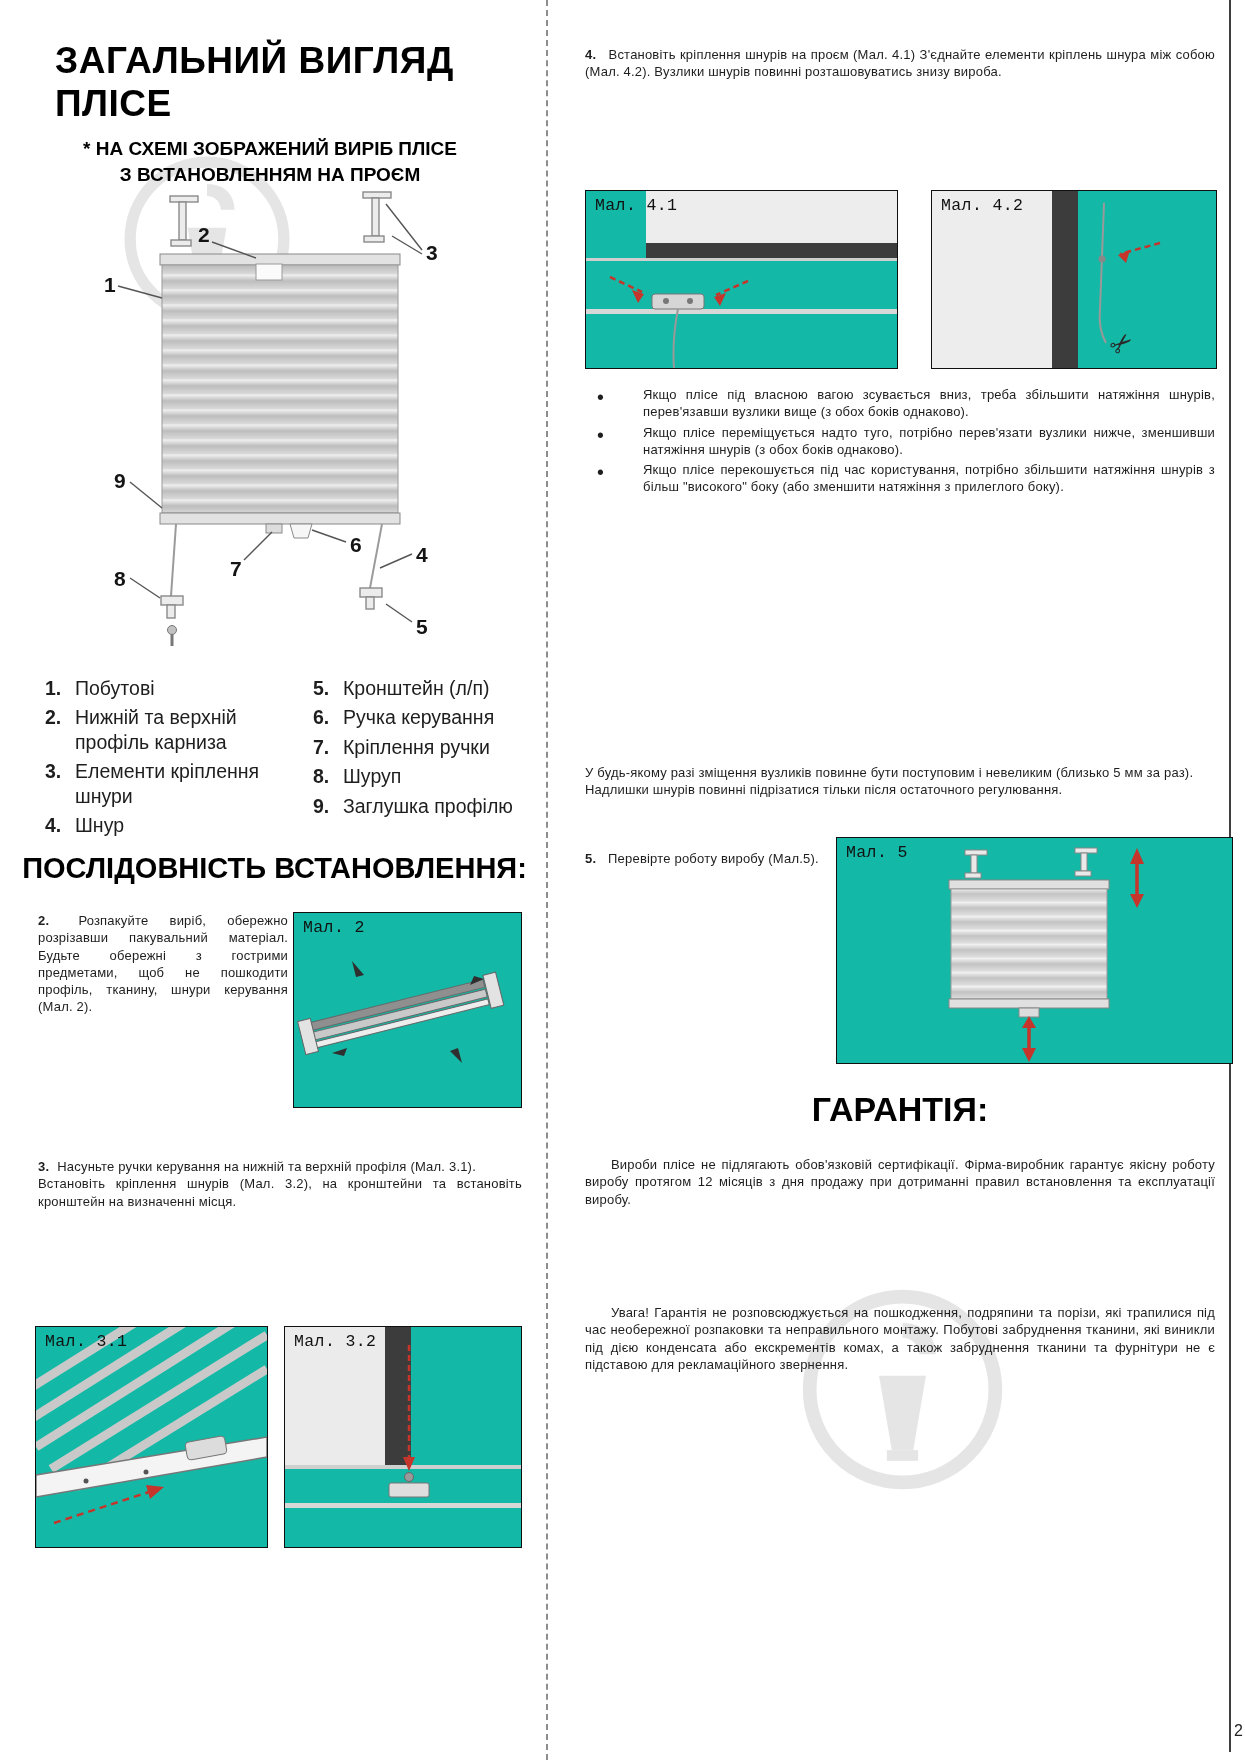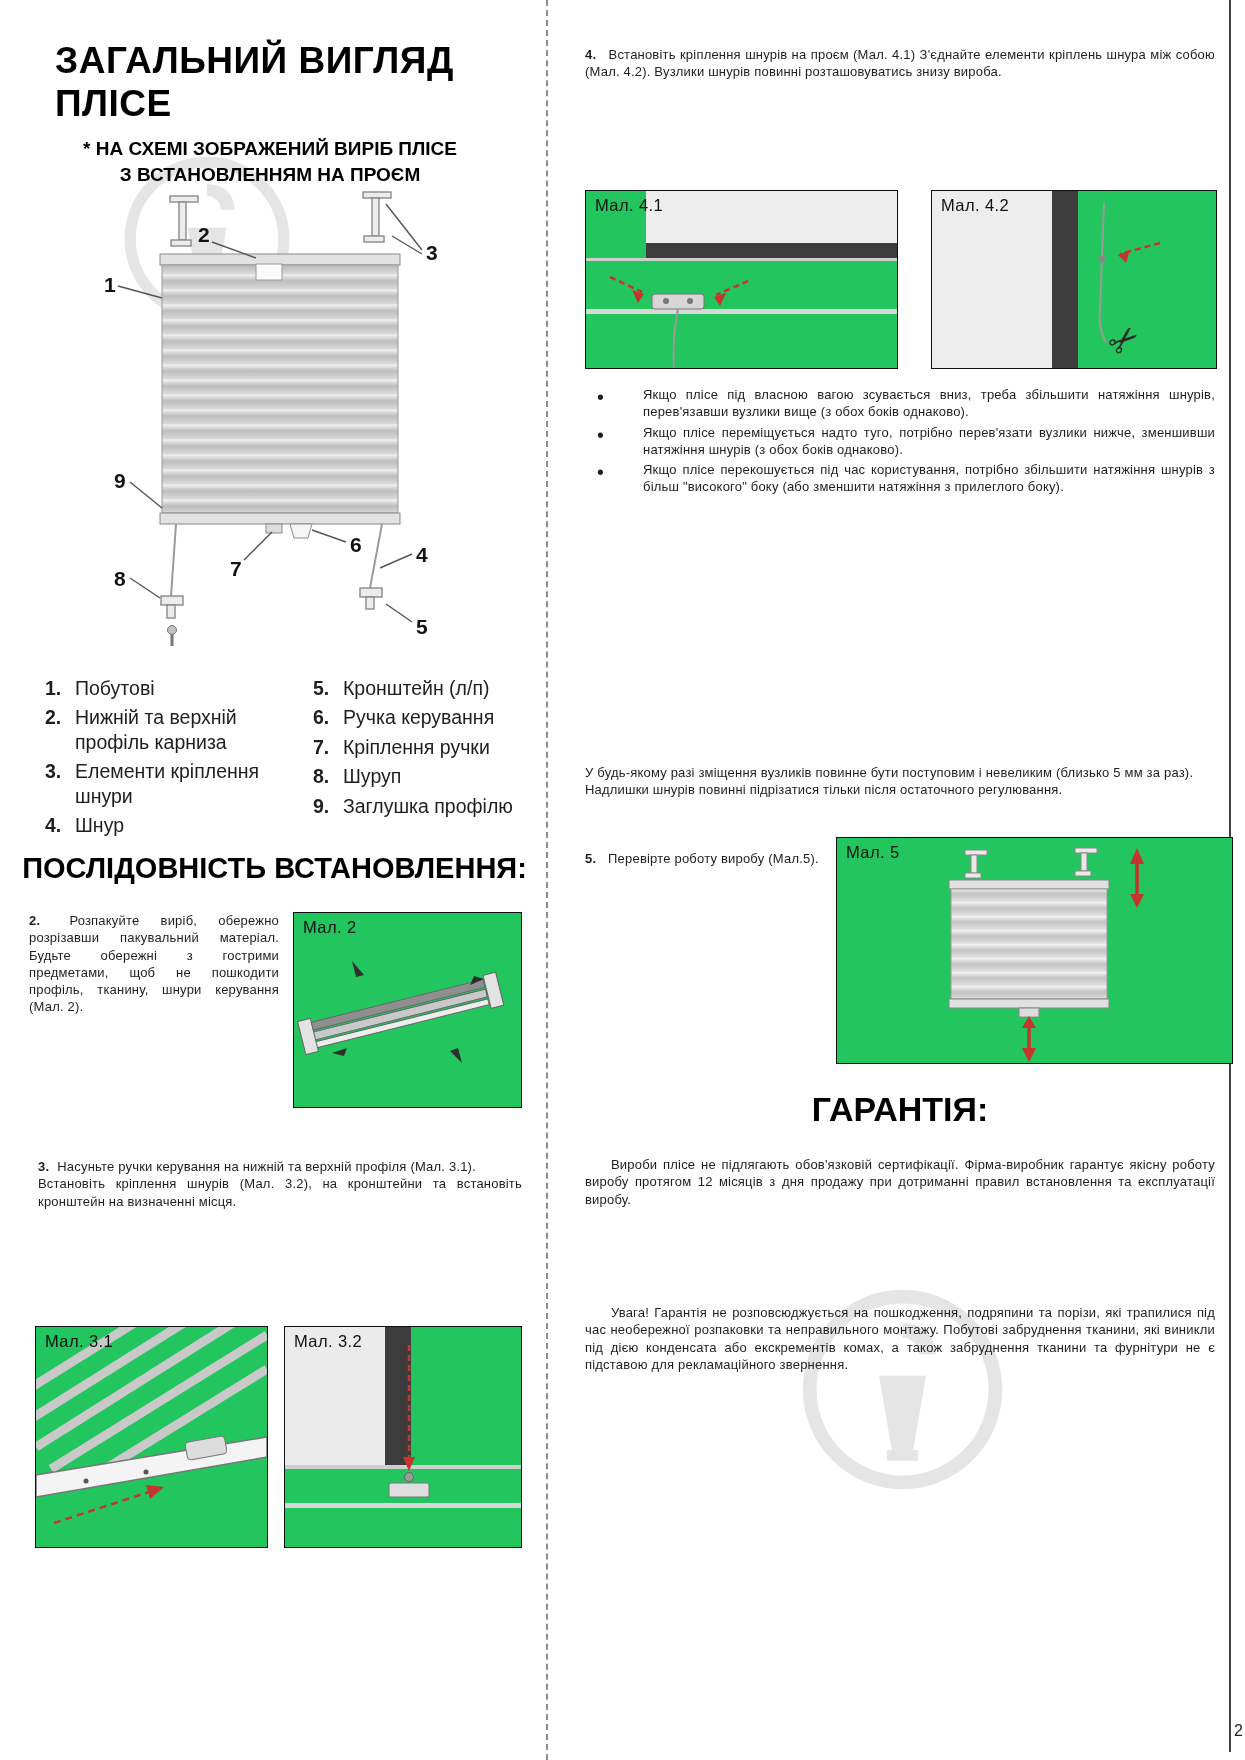--- a/index.html
+++ b/index.html
@@ -6,21 +6,21 @@
   .page{position:relative;width:1245px;height:1760px;background:#fff;
         font-family:"Liberation Sans",sans-serif;color:#1e1e1e;overflow:hidden;}
   .abs{position:absolute;}
   .z{z-index:2;}
   .body-text{font-size:13px;line-height:1.33;text-align:justify;letter-spacing:.2px;}
   .stepnum{font-weight:bold;margin-right:8px;}
   .title{font-weight:bold;font-size:37px;line-height:1.16;text-align:left;color:#000;letter-spacing:.5px;}
   .subtitle{font-weight:bold;font-size:19px;line-height:1.35;text-align:center;color:#000;}
   .h2{font-weight:bold;font-size:29px;text-align:center;color:#000;}
   .h2w{font-weight:bold;font-size:34px;text-align:center;color:#000;}
-  .figbox{position:absolute;border:1.6px solid #101010;background:#22c55e;z-index:2;}
+  .figbox{position:absolute;border:1.6px solid #101010;background:#14b8a6;z-index:2;font-family:Liberation Mono, monospace;}
   .figbox svg{position:absolute;left:0;top:0;}
   .figlabel{position:absolute;top:5px;left:9px;font-size:16.5px;letter-spacing:.4px;color:#111;z-index:3;}
   .lg-item{position:relative;padding-left:30px;margin-bottom:5px;font-size:19.5px;line-height:1.25;}
   .lg-num{position:absolute;left:0;top:0;font-weight:bold;}
   .bullet-row{display:flex;margin-bottom:3px;}
   .bullet-mark{flex:0 0 46px;padding-left:12px;font-size:19.5px;}
   .bullet-text{flex:1;}
   .divider-dashed{position:absolute;left:546px;top:0;height:1760px;border-left:2.2px dashed #8d8d8d;z-index:1;}
   .right-rule{position:absolute;left:1229px;top:0;height:1752px;border-left:2px solid #3f3f3f;z-index:1;}
   .page-num{position:absolute;left:1234px;top:1722px;font-size:16px;color:#222;z-index:2;}
@@ -129,21 +129,21 @@
   <div class="abs z" style="left:313px;top:676px;width:215px;">
     <div class="lg-item"><span class="lg-num">5.</span><span>Кронштейн (л/п)</span></div>
     <div class="lg-item"><span class="lg-num">6.</span><span>Ручка керування</span></div>
     <div class="lg-item"><span class="lg-num">7.</span><span>Кріплення ручки</span></div>
     <div class="lg-item"><span class="lg-num">8.</span><span>Шуруп</span></div>
     <div class="lg-item"><span class="lg-num">9.</span><span>Заглушка профілю</span></div>
   </div>
 
   <div class="abs z h2" style="left:22px;top:852px;width:505px;">ПОСЛІДОВНІСТЬ ВСТАНОВЛЕННЯ:</div>
 
-  <div class="abs z body-text" style="left:29px;top:912px;width:250px;">
+  <div class="abs z body-text" style="left:38px;top:912px;width:250px;">
     <b class="stepnum">2.</b>
     <span>Розпакуйте виріб, обережно розрізавши пакувальний матеріал. Будьте обережні з гострими предметами, щоб не пошкодити профіль, тканину, шнури керування (Мал. 2).</span>
   </div>
   <div class="figbox" style="left:293px;top:912px;width:227px;height:194px;">
     <div class="figlabel">Мал. 2</div>
     <svg width="227" height="194" viewBox="0 0 227 194">
       <g transform="rotate(-14 113 105)" stroke="#666" stroke-width="1">
         <rect x="18" y="86" width="178" height="8" fill="#8f8f8f"></rect>
         <rect x="18" y="96" width="178" height="8" fill="#c9c9c9"></rect>
         <rect x="18" y="106" width="178" height="6" fill="#ededed"></rect>

